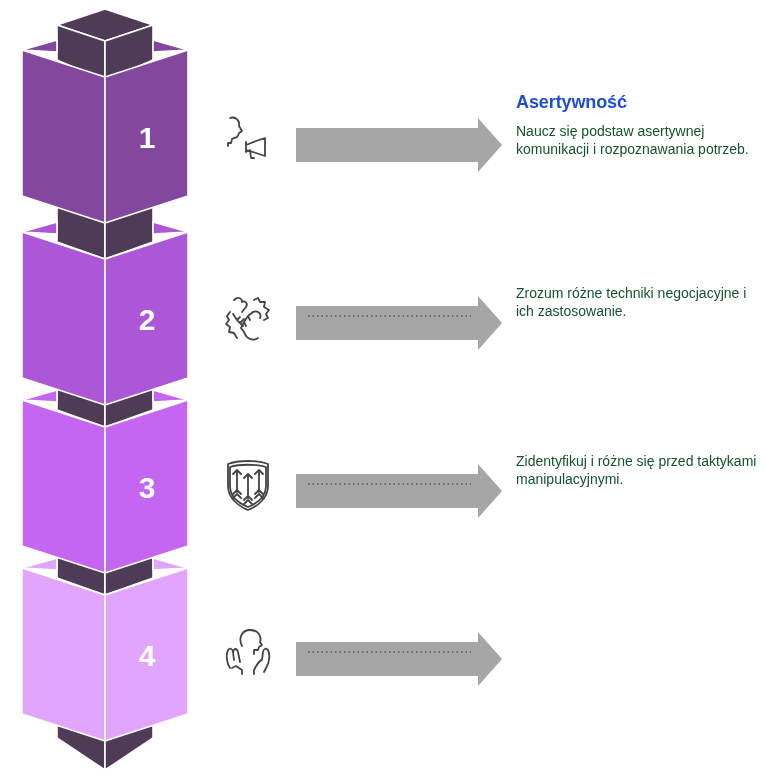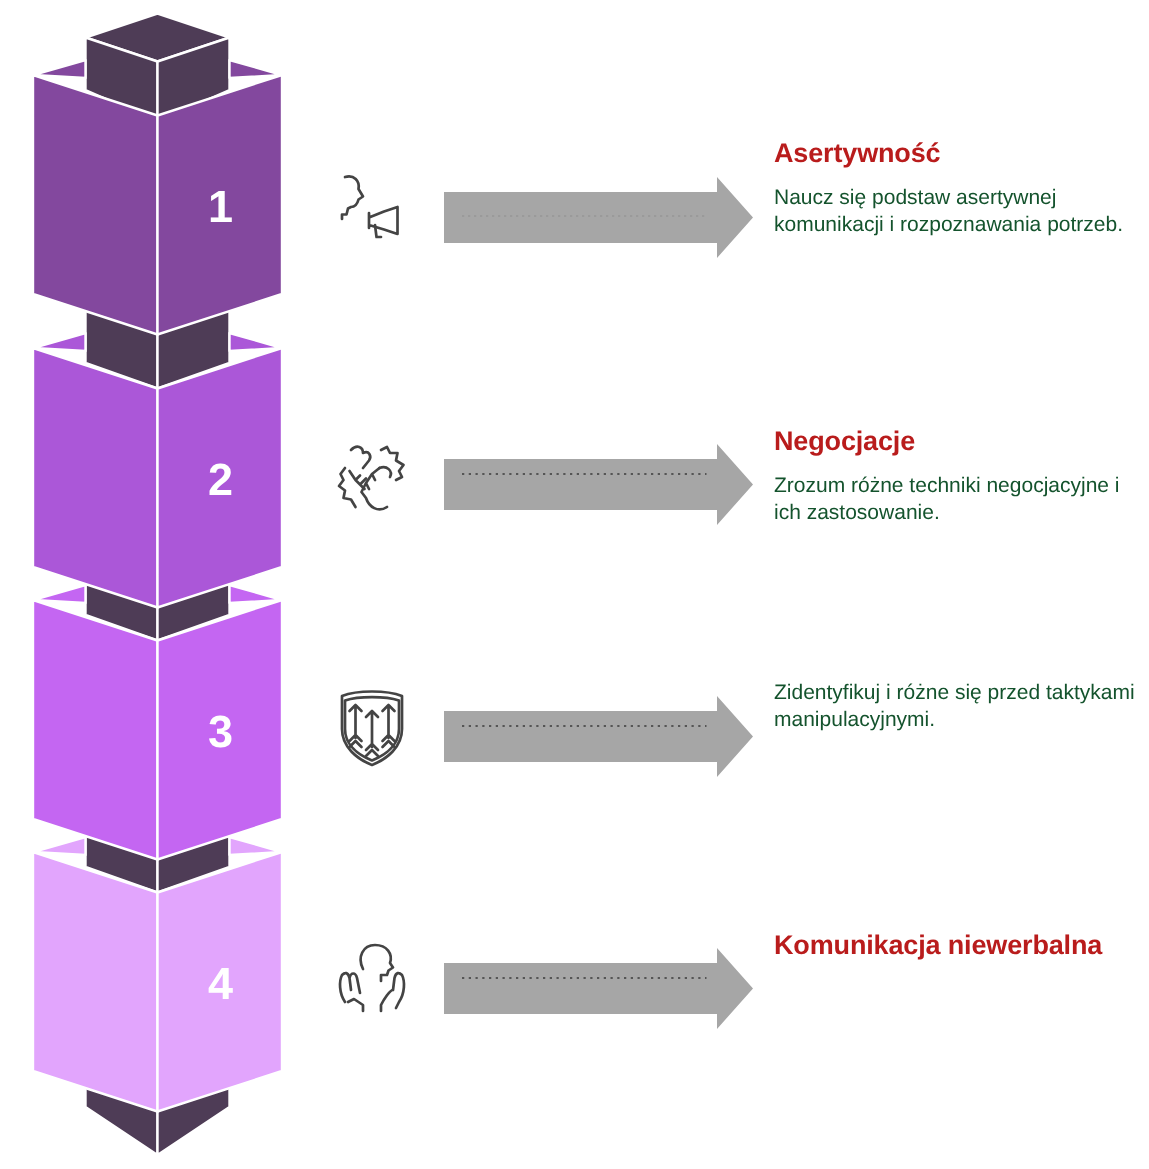--- a/index.html
+++ b/index.html
@@ -4,21 +4,21 @@
 <style>
   html, body { margin: 0; padding: 0; background: #ffffff; }
   body { width: 766px; height: 779px; position: relative; overflow: hidden;
          font-family: "Liberation Sans", "DejaVu Sans", sans-serif; }
   #stack { position: absolute; left: 0; top: 0; }
   .num { font-family: "Liberation Sans", sans-serif; font-weight: bold; font-size: 30px; fill: #ffffff; }
   .step-icon { position: absolute; width: 56px; height: 56px; }
   .step-icon svg { width: 56px; height: 56px; }
   .arrow { position: absolute; left: 296px; width: 206px; height: 54px; }
   .step-text { position: absolute; left: 516px; width: 250px; }
-  .step-title { font-weight: bold; font-size: 18px; color: #b91c1c; margin: 0 0 9px 0; letter-spacing: -0.1px; }
+  .step-title { font-weight: bold; font-size: 18px; color: #1d4ed8; margin: 0 0 9px 0; letter-spacing: -0.1px; }
   .step-desc { font-size: 14px; color: #14532d; line-height: 18px; margin: 0; }
 </style>
 </head>
 <body>
 
 <svg id="stack" width="200" height="779" viewBox="0 0 200 779">
   <g id="col-layer">
       <polygon points="57,25 105,9 153,25 105,41" fill="#4e3c56" stroke="#ffffff" stroke-width="1.6" stroke-linejoin="round"></polygon>
       <polygon points="57,25 105,41 105,81 57,60" fill="#4e3c56" stroke="#ffffff" stroke-width="1.6" stroke-linejoin="round"></polygon>
       <polygon points="105,41 153,25 153,60 105,81" fill="#4e3c56" stroke="#ffffff" stroke-width="1.6" stroke-linejoin="round"></polygon>
@@ -78,21 +78,20 @@
     <path d="M34 10 L38 8 L40 12 L45 12 L44 17 L49 20 L46 24 L48 28 L44 30"></path>
     <path d="M33 22 L28 26 L30 30 M28 26 L24 32 L26 36 M24 32 L21 38 L24 42 C26 48 32 52 38 48"></path>
     <path d="M33 22 C38 20 42 24 40 28"></path>
   </svg>
 </div>
 <svg class="arrow" style="top:296px;" viewBox="0 0 206 54">
   <polygon points="0,10 182,10 182,0 206,27 182,54 182,44 0,44" fill="#a6a6a6"></polygon>
   <line x1="12" y1="20" x2="175" y2="20" stroke="#555" stroke-width="1.4" stroke-dasharray="1.5 3"></line>
 </svg>
 <div class="step-text" style="top:284px;">
-  <p class="step-title">Negocjacje</p>
   <p class="step-desc">Zrozum różne techniki negocjacyjne i ich zastosowanie.</p>
 </div>
 
 <div class="step-icon" style="left:220px; top:458px;">
   <svg viewBox="0 0 56 56" fill="none" stroke="#444" stroke-width="1.8" stroke-linecap="round" stroke-linejoin="round">
     <path d="M8 6 C18 2 38 2 48 6 L48 28 C48 40 38 48 28 52 C18 48 8 40 8 28 Z"></path>
     <path d="M10 9 C19 6 37 6 46 9 L46 28 C46 38 38 45 28 49 C18 45 10 38 10 28 Z"></path>
     <path d="M17 12 L17 34 M13 16 L17 12 L21 16 M13 36 L17 32 L21 36 M13 40 L17 36 L21 40"></path>
     <path d="M28 16 L28 40 M24 20 L28 16 L32 20 M24 42 L28 38 L32 42 M24 46 L28 42 L32 46"></path>
     <path d="M39 12 L39 34 M35 16 L39 12 L43 16 M35 36 L39 32 L43 36 M35 40 L39 36 L43 40"></path>
@@ -111,14 +110,13 @@
     <path d="M22 20 C18 12 22 4 30 4 C38 4 42 10 40 16 L42 19 L39 21 L38 24 L34 24 L34 28"></path>
     <path d="M10 42 C6 36 6 28 8 24 C10 22 12 22 13 26 L14 34 M13 26 C14 22 17 22 18 26 L20 36 M12 42 L16 40 L22 44 L22 48"></path>
     <path d="M46 42 C50 36 50 28 48 24 C46 22 44 22 43 26 L42 34 C40 34 36 40 34 44 L34 48 M46 42 L44 46"></path>
   </svg>
 </div>
 <svg class="arrow" style="top:632px;" viewBox="0 0 206 54">
   <polygon points="0,10 182,10 182,0 206,27 182,54 182,44 0,44" fill="#a6a6a6"></polygon>
   <line x1="12" y1="20" x2="175" y2="20" stroke="#555" stroke-width="1.4" stroke-dasharray="1.5 3"></line>
 </svg>
 <div class="step-text" style="top:620px;">
-  <p class="step-title">Komunikacja niewerbalna</p>
 </div>
 
 </body></html>

